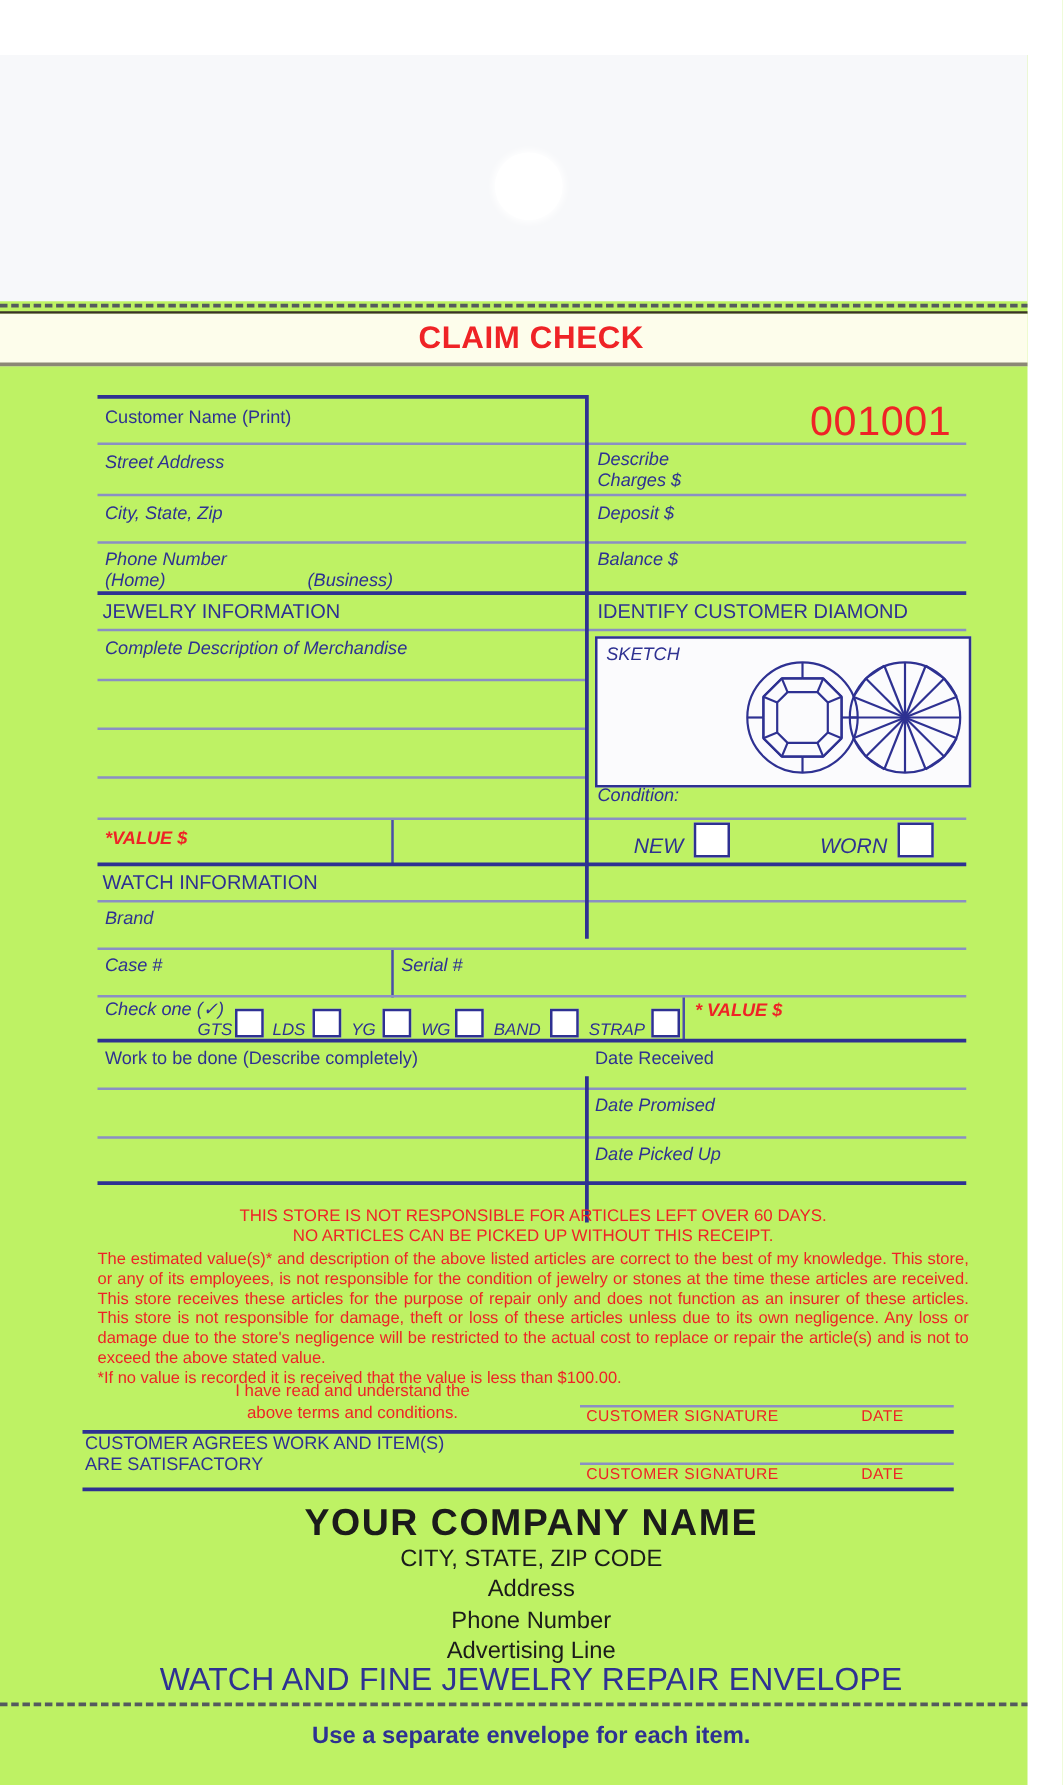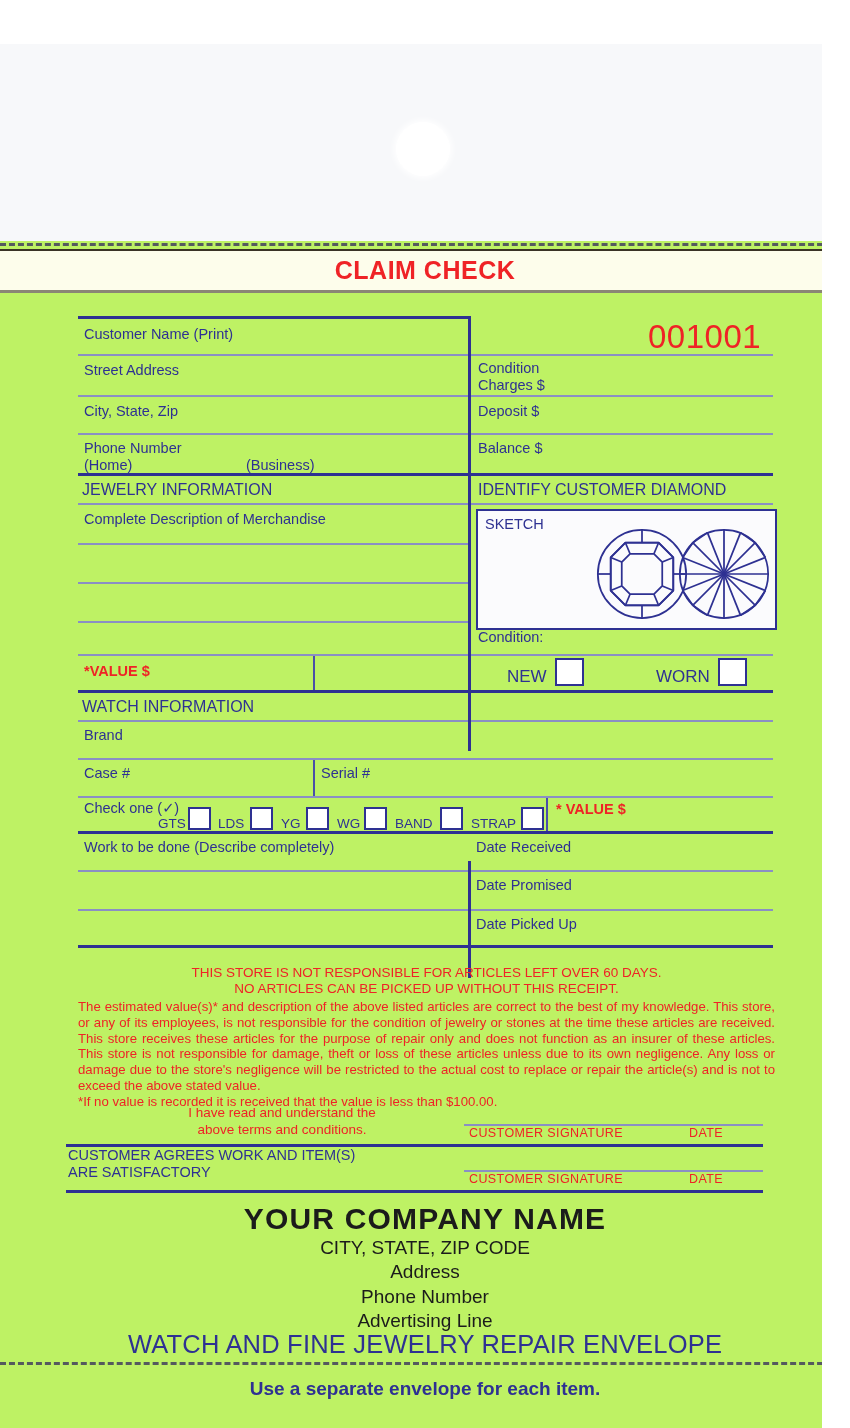--- a/index.html
+++ b/index.html
@@ -88,21 +88,21 @@
     font-weight: bold;
     white-space: nowrap;
   }
   .lbl-caps {
     color: #2e3192;
     font-size: 16px;
     white-space: nowrap;
   }
 
   .row { position: relative; box-sizing: border-box; }
-  .bt-thin  { border-top: 2px solid #8a8fc4; }
+  .bt-thin  { border-top: 2px solid #8a8fc4; font-style: italic; }
   .bt-thick { border-top: 3px solid #2e3192; }
   .bb-thick { border-bottom: 3px solid #2e3192; }
 
   .vdiv {
     position: absolute;
     width: 3px;
     background: #2e3192;
   }
   .vdiv-thin {
     position: absolute;
@@ -253,21 +253,21 @@
   </div>
 
   <div class="form">
 
     <div class="row" style="width:392px; height:38px; border-top:3px solid #2e3192;">
       <span class="lbl cell" style="left:6px; top:7px;">Customer Name (Print)</span>
     </div>
 
     <div class="row bt-thin" style="width:695px; height:41px;">
       <span class="lbl cell" style="left:6px; top:6px;">Street Address</span>
-      <span class="lbl cell" style="left:400px; top:4px;">Condition</span>
+      <span class="lbl cell" style="left:400px; top:4px;">Describe</span>
       <span class="lbl cell" style="left:400px; top:21px;">Charges $</span>
     </div>
 
     <div class="row bt-thin" style="width:695px; height:38px;">
       <span class="lbl cell" style="left:6px; top:6px;">City, State, Zip</span>
       <span class="lbl cell" style="left:400px; top:6px;">Deposit  $</span>
     </div>
 
     <div class="row bt-thin" style="width:695px; height:40px;">
       <span class="lbl cell" style="left:6px; top:5px;">Phone Number</span>

